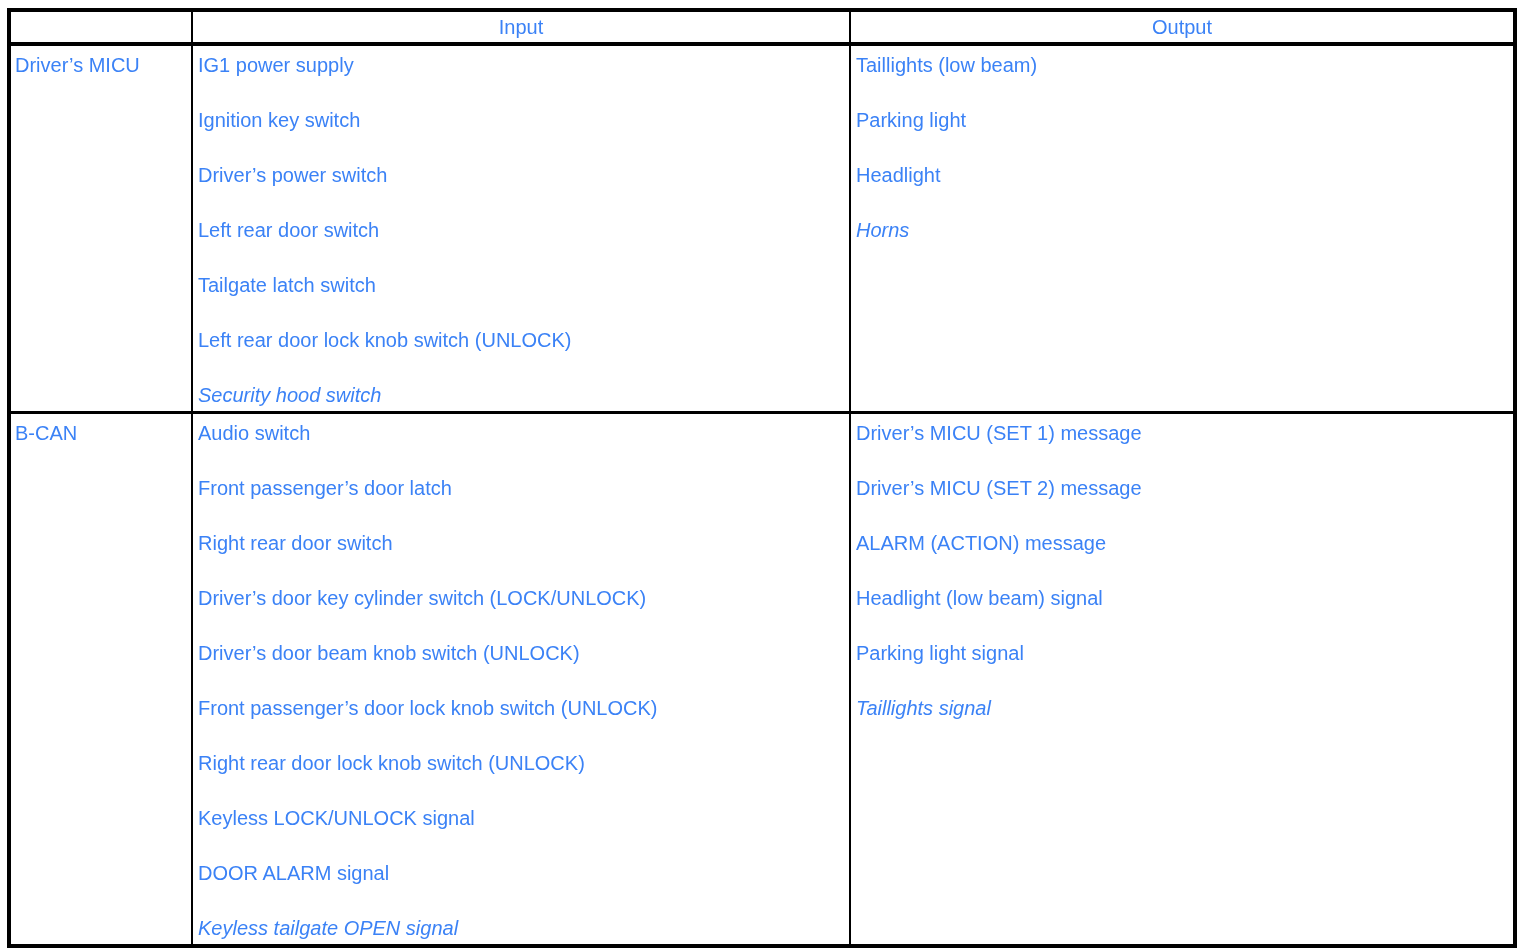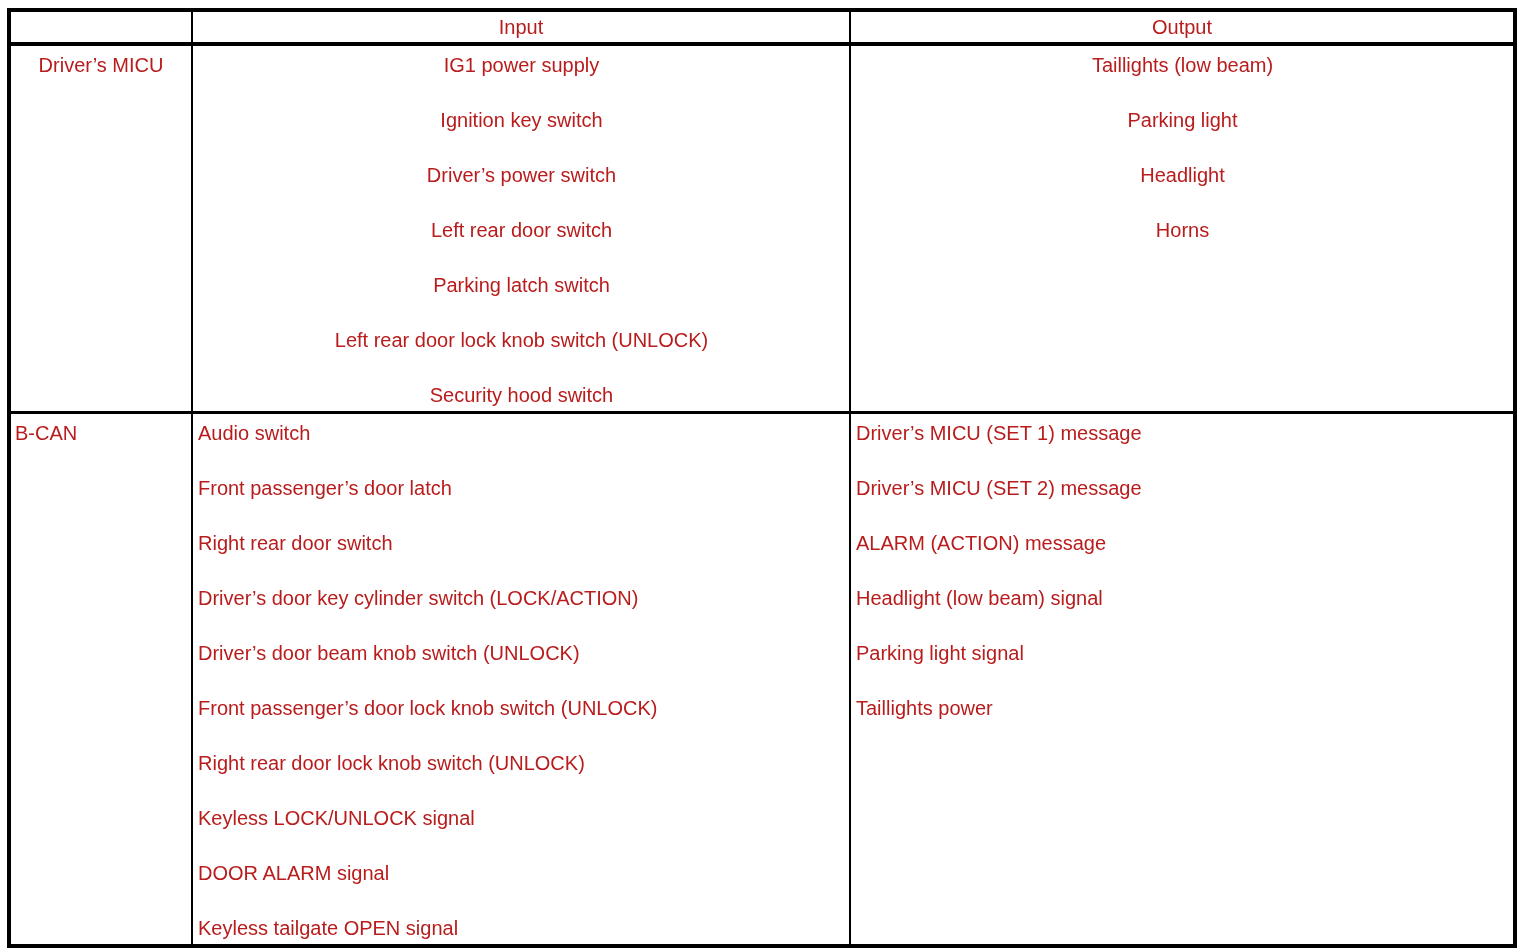--- a/index.html
+++ b/index.html
@@ -29,51 +29,51 @@
     background: #ffffff;
     border: 4px solid #000000;
   }
   table.io-table th,
   table.io-table td {
     border: 2px solid #000000;
     vertical-align: top;
     padding: 0;
     font-size: 20px;
     font-weight: normal;
-    color: #b91c1c;
+    color: #3b82f6;
     overflow: hidden;
   }
   table.io-table thead th {
     height: 30px;
     text-align: center;
     vertical-align: middle;
     border-bottom-width: 4px;
     line-height: 22px;
   }
   table.io-table tbody tr.row-top td {
     border-bottom-width: 3px;
-    text-align: center;
   }
   .cell-list {
     padding: 8px 4px 3px 5px;
   }
   .cell-source {
     padding: 8px 4px 3px 4px;
     line-height: 22px;
     white-space: nowrap;
   }
   .item {
     height: 55px;
     line-height: 22px;
     box-sizing: border-box;
     white-space: nowrap;
   }
   .cell-list .item:last-child {
     height: auto;
     min-height: 24px;
+    font-style: italic;
   }
 </style>
 </head>
 <body>
 
 <div class="page">
   <table class="io-table">
     <colgroup>
       <col style="width:183px">
       <col style="width:658px">
@@ -90,21 +90,21 @@
       <tr class="row-top">
         <td>
           <div class="cell-source">Driver’s MICU</div>
         </td>
         <td>
           <div class="cell-list">
             <div class="item">IG1 power supply</div>
             <div class="item">Ignition key switch</div>
             <div class="item">Driver’s power switch</div>
             <div class="item">Left rear door switch</div>
-            <div class="item">Parking latch switch</div>
+            <div class="item">Tailgate latch switch</div>
             <div class="item">Left rear door lock knob switch (UNLOCK)</div>
             <div class="item">Security hood switch</div>
           </div>
         </td>
         <td>
           <div class="cell-list">
             <div class="item">Taillights (low beam)</div>
             <div class="item">Parking light</div>
             <div class="item">Headlight</div>
             <div class="item">Horns</div>
@@ -113,35 +113,35 @@
       </tr>
       <tr>
         <td>
           <div class="cell-source">B-CAN</div>
         </td>
         <td>
           <div class="cell-list">
             <div class="item">Audio switch</div>
             <div class="item">Front passenger’s door latch</div>
             <div class="item">Right rear door switch</div>
-            <div class="item">Driver’s door key cylinder switch (LOCK/ACTION)</div>
+            <div class="item">Driver’s door key cylinder switch (LOCK/UNLOCK)</div>
             <div class="item">Driver’s door beam knob switch (UNLOCK)</div>
             <div class="item">Front passenger’s door lock knob switch (UNLOCK)</div>
             <div class="item">Right rear door lock knob switch (UNLOCK)</div>
             <div class="item">Keyless LOCK/UNLOCK signal</div>
             <div class="item">DOOR ALARM signal</div>
             <div class="item">Keyless tailgate OPEN signal</div>
           </div>
         </td>
         <td>
           <div class="cell-list">
             <div class="item">Driver’s MICU (SET 1) message</div>
             <div class="item">Driver’s MICU (SET 2) message</div>
             <div class="item">ALARM (ACTION) message</div>
             <div class="item">Headlight (low beam) signal</div>
             <div class="item">Parking light signal</div>
-            <div class="item">Taillights power</div>
+            <div class="item">Taillights signal</div>
           </div>
         </td>
       </tr>
     </tbody>
   </table>
 </div>
 
 </body></html>

